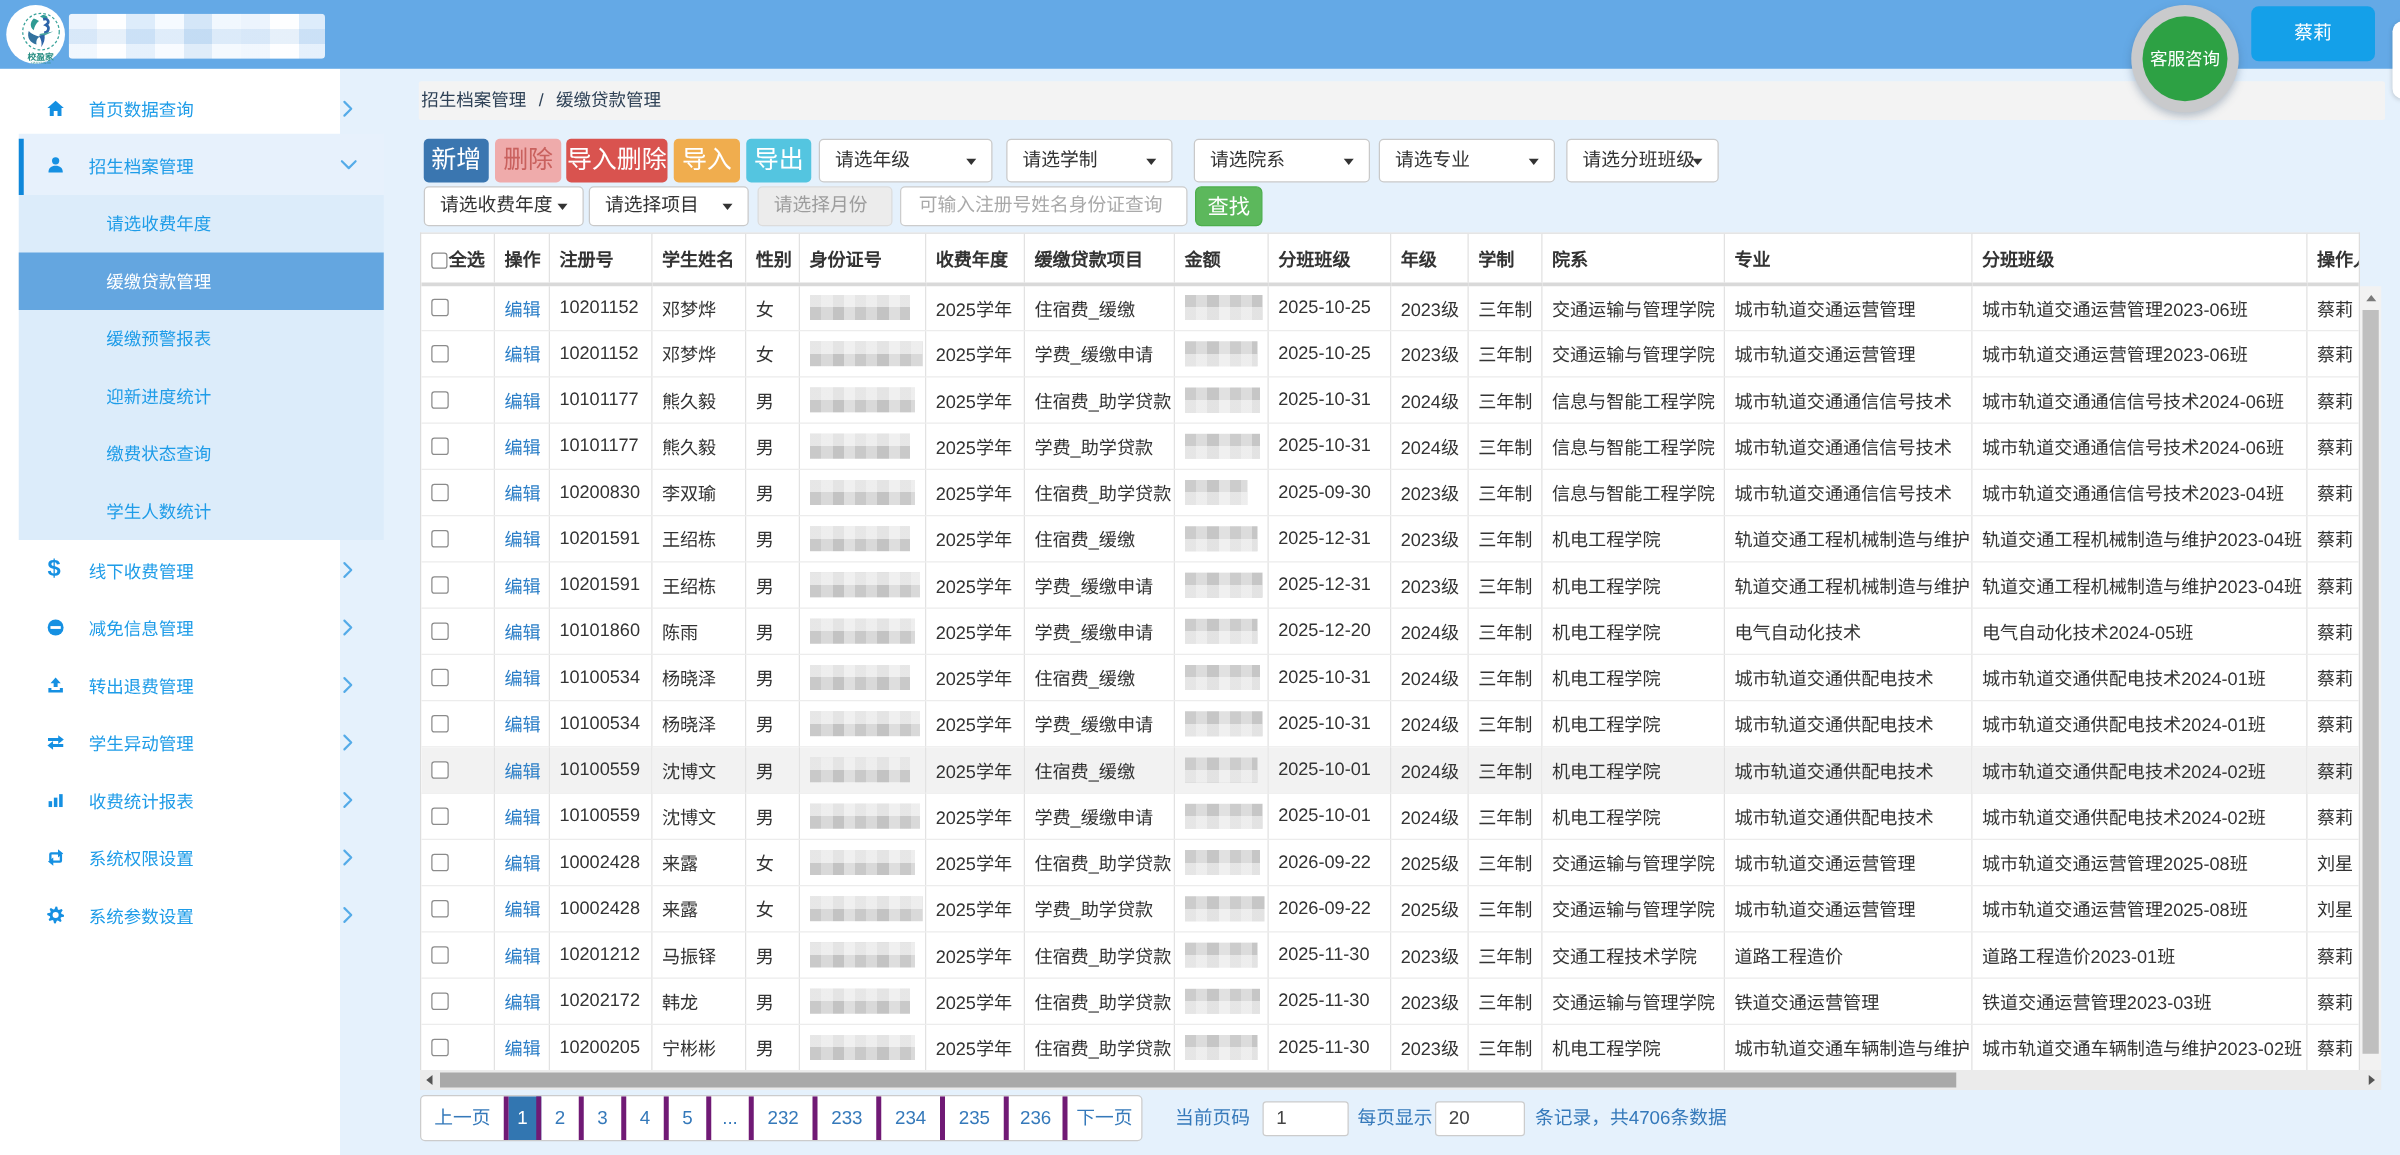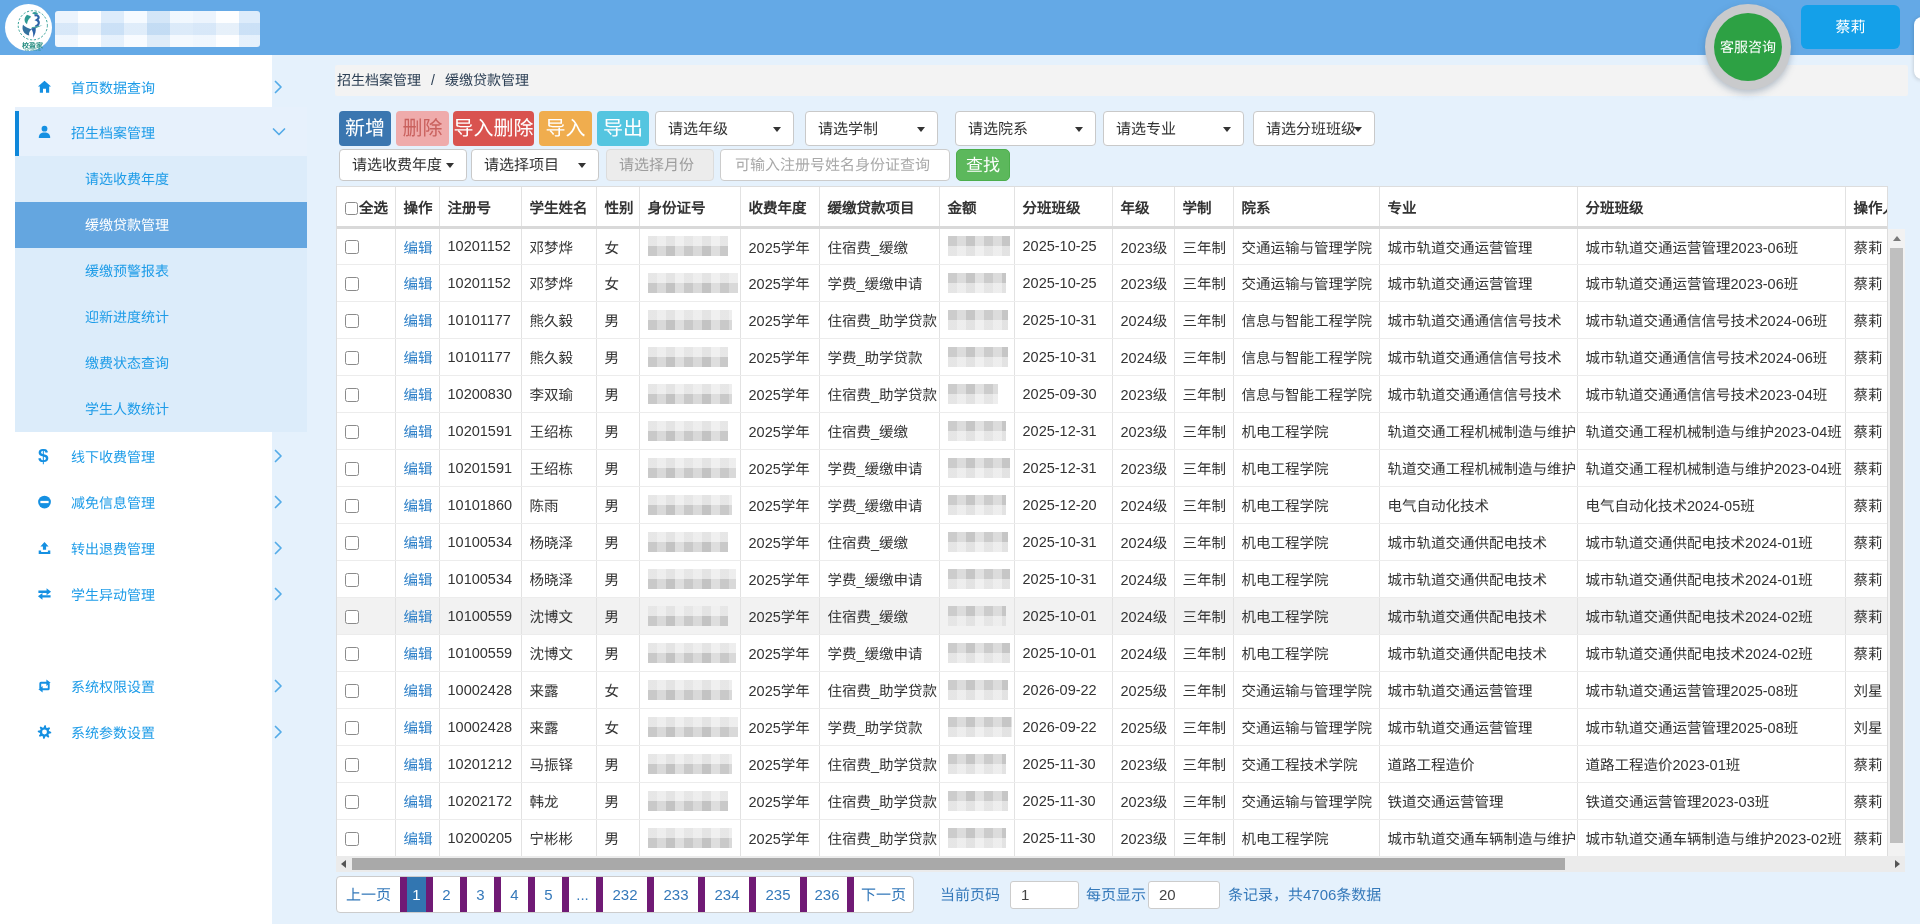--- a/index.html
+++ b/index.html
@@ -47,21 +47,21 @@
 .bm2{background-image:repeating-linear-gradient(0deg,rgba(255,255,255,.5) 0 10px,rgba(255,255,255,0) 10px 20px),
 repeating-linear-gradient(90deg,#cccccc 0 9px,#dcdcdc 9px 18px,#c6c6c6 18px 27px,#e1e1e1 27px 36px)}
 
 #vsb{position:absolute;left:1888px;top:229px;width:17px;height:627px;background:#f2f2f2}
 #vsb .th{position:absolute;left:2px;top:19px;width:13px;height:595px;background:#bfbfbf}
 #hsb{position:absolute;left:336px;top:856px;width:1569px;height:16px;background:#ebebeb}
 #hsb .th{position:absolute;left:16px;top:2px;width:1213px;height:12px;background:#a9a9a9}
 .tri{position:absolute;width:0;height:0}
 
 #pag{position:absolute;left:336px;top:876px;height:37px;background:#fff;border:1px solid #ccc;border-radius:4px;overflow:hidden;white-space:nowrap;font-size:15px}
-.pgc{display:inline-block;height:35px;line-height:35px;text-align:center;color:#3579ba;border-right:7px solid #701a75;vertical-align:top}
+.pgc{display:inline-block;height:35px;line-height:35px;text-align:center;color:#3579ba;border-right:4px solid #701a75;vertical-align:top}
 .pgc.act{background:#3276b1;color:#fff}
 .plab{position:absolute;top:876px;height:37px;line-height:37px;font-size:15px;color:#3579ba}
 .pinp{position:absolute;top:881px;height:28px;background:#fff;border:1px solid #ccc;border-radius:3px;font-size:15px;color:#444;line-height:26px;padding-left:10px}
 </style></head>
 <body>
 <div id="side">
     <div class="mi" style="top:9px;height:46px">
       <svg style="position:absolute;left:37px;top:50%;transform:translateY(-50%)" width="15" height="15" viewBox="0 0 16 16" fill="#1590e2">
         <path d="M8 1.2 L15 7.4 L13 7.4 L13 14.2 L9.6 14.2 L9.6 9.9 L6.4 9.9 L6.4 14.2 L3 14.2 L3 7.4 L1 7.4 Z"></path>
       </svg>
@@ -116,20 +116,31 @@
       <svg style="position:absolute;left:274px;top:50%;transform:translateY(-50%)" width="9" height="14" viewBox="0 0 9 14">
         <polyline points="1.5,1.5 7,7 1.5,12.5" fill="none" stroke="#54abe8" stroke-width="1.7" stroke-linecap="round" stroke-linejoin="round"></polyline>
       </svg>
     </div>
 <div class="mi" style="top:470px;height:46px">
       <svg style="position:absolute;left:37px;top:50%;transform:translateY(-50%)" width="15" height="15" viewBox="0 0 16 16" fill="#1590e2">
         <path d="M8 1.6 L12.4 6.4 L9.7 6.4 L9.7 9.8 L6.3 9.8 L6.3 6.4 L3.6 6.4 Z"></path>
         <path d="M1.8 10.6 L4.4 10.6 L4.4 12.2 L11.6 12.2 L11.6 10.6 L14.2 10.6 L14.2 14.4 L1.8 14.4 Z"></path>
       </svg>
       <span class="mt">转出退费管理</span>
+      <svg style="position:absolute;left:274px;top:50%;transform:translateY(-50%)" width="9" height="14" viewBox="0 0 9 14">
+        <polyline points="1.5,1.5 7,7 1.5,12.5" fill="none" stroke="#54abe8" stroke-width="1.7" stroke-linecap="round" stroke-linejoin="round"></polyline>
+      </svg>
+    </div>
+<div class="mi" style="top:562px;height:46px">
+      <svg style="position:absolute;left:37px;top:50%;transform:translateY(-50%)" width="15" height="15" viewBox="0 0 16 16" fill="#1590e2">
+        <rect x="2" y="9" width="3" height="5"></rect>
+        <rect x="6.5" y="6" width="3" height="8"></rect>
+        <rect x="11" y="3" width="3" height="11"></rect>
+      </svg>
+      <span class="mt">收费统计报表</span>
       <svg style="position:absolute;left:274px;top:50%;transform:translateY(-50%)" width="9" height="14" viewBox="0 0 9 14">
         <polyline points="1.5,1.5 7,7 1.5,12.5" fill="none" stroke="#54abe8" stroke-width="1.7" stroke-linecap="round" stroke-linejoin="round"></polyline>
       </svg>
     </div>
 <div class="mi" style="top:608px;height:46px">
       <svg style="position:absolute;left:37px;top:50%;transform:translateY(-50%)" width="15" height="15" viewBox="0 0 16 16" fill="#1590e2">
         <path d="M2.5 10.5 L2.5 5.2 A1.7 1.7 0 0 1 4.2 3.5 L10 3.5 L10 1 L14.5 4.5 L10 8 L10 5.5 L4.5 5.5 L4.5 10.5 Z"></path>
         <path d="M13.5 5.5 L13.5 10.8 A1.7 1.7 0 0 1 11.8 12.5 L6 12.5 L6 15 L1.5 11.5 L6 8 L6 10.5 L11.5 10.5 L11.5 5.5 Z"></path>
       </svg>
       <span class="mt">系统权限设置</span>

